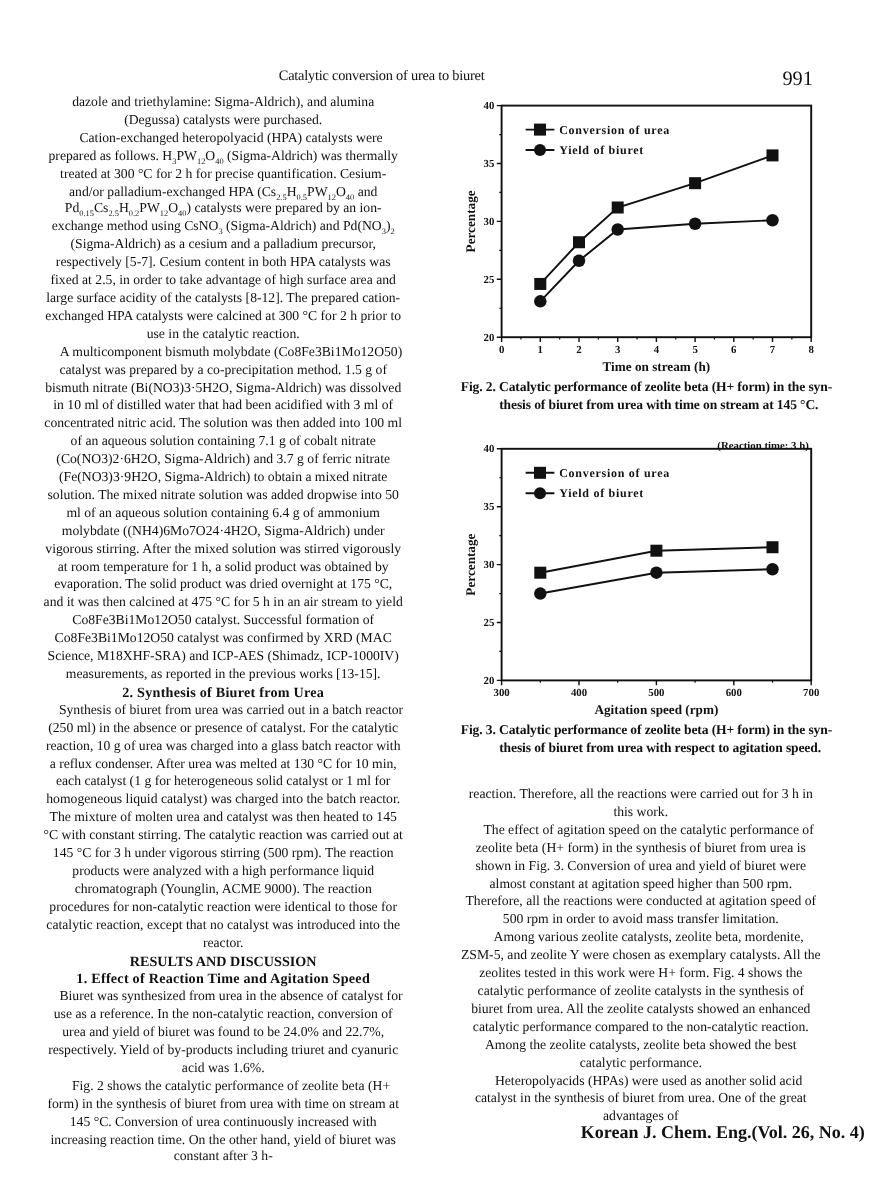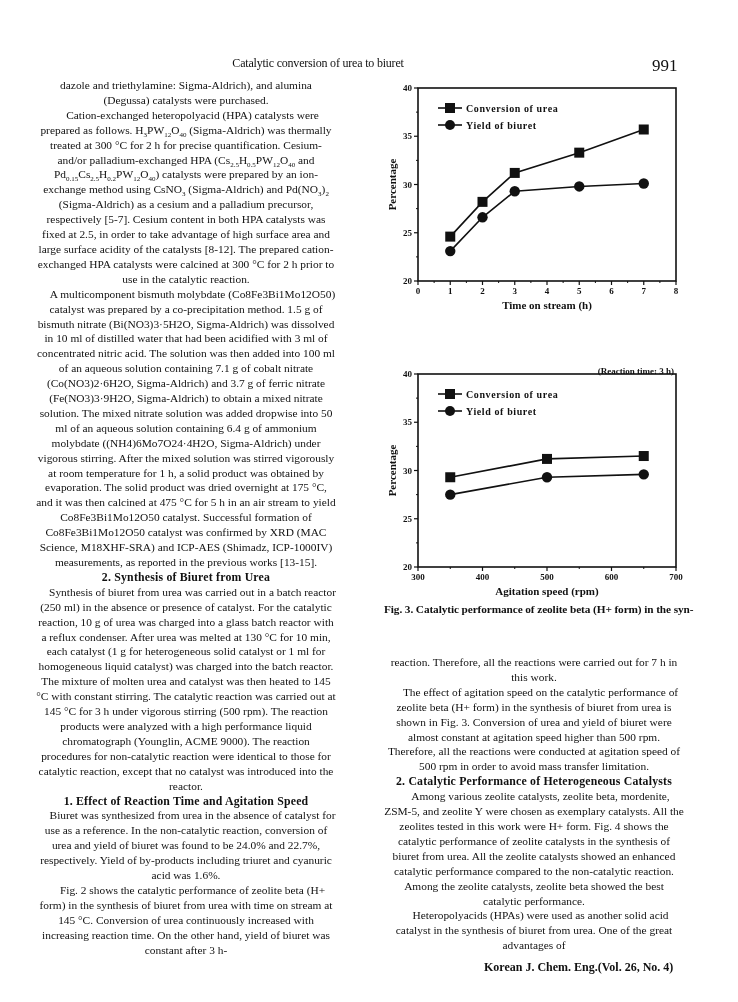--- a/index.html
+++ b/index.html
@@ -14,39 +14,40 @@
   .col p { margin:0;text-align:center; }
   .indent { text-indent:13px; }
   .sec-head { font-weight:bold; font-size:11.8px; text-align:left; margin:0; letter-spacing:0.2px; }
   .results { text-align:center; font-weight:bold; font-size:11.8px; margin:15px 0 16px 0; }
   sub, sup { font-size:7px; line-height:0; }
   .fig { position:absolute; left:384px; width:310px; }
   .fig svg { display:block; }
   .caption { font-family:"Liberation Serif", serif; font-weight:bold; font-size:11.3px;
              line-height:15px; padding-left:0; margin-top:2px; letter-spacing:-0.1px; }
   .caption .indent2 { display:block; padding-left:32px; }
-  .footer { position:absolute; left:484px; top:936px; font-weight:bold; font-size:12px;margin-top:24px; }
+  .footer { position:absolute; left:484px; top:936px; font-weight:bold; font-size:15px; }
   .axis-text { font-family:"Liberation Serif", serif; font-weight:bold; font-size:9px; fill:#111; }
   .axis-label { font-family:"Liberation Serif", serif; font-weight:bold; font-size:11px; fill:#111; }
   .legend-text { font-family:"Liberation Serif", serif; font-weight:bold; font-size:10px; fill:#111; letter-spacing:0.6px; }
 </style>
 </head>
 <body>
 
 <div>
   <div class="header-title">Catalytic conversion of urea to biuret</div>
   <div class="header-page">991</div>
 </div>
 
 <div class="col col-left">
   <p>dazole and triethylamine: Sigma-Aldrich), and alumina (Degussa) catalysts were purchased.</p>
   <p class="indent"><span>Cation-exchanged heteropolyacid (HPA) catalysts were prepared as follows. H</span><sub>3</sub>PW<sub>12</sub>O<sub>40</sub><span> (Sigma-Aldrich) was thermally treated at 300 °C for 2 h for precise quantification. Cesium- and/or palladium-exchanged HPA (Cs</span><sub>2.5</sub>H<sub>0.5</sub>PW<sub>12</sub>O<sub>40</sub><span> and Pd</span><sub>0.15</sub>Cs<sub>2.5</sub>H<sub>0.2</sub>PW<sub>12</sub>O<sub>40</sub><span>) catalysts were prepared by an ion-exchange method using CsNO</span><sub>3</sub><span> (Sigma-Aldrich) and Pd(NO</span><sub>3</sub>)<sub>2</sub><span> (Sigma-Aldrich) as a cesium and a palladium precursor, respectively [5-7]. Cesium content in both HPA catalysts was fixed at 2.5, in order to take advantage of high surface area and large surface acidity of the catalysts [8-12]. The prepared cation-exchanged HPA catalysts were calcined at 300 °C for 2 h prior to use in the catalytic reaction.</span></p>
   <p class="indent">A multicomponent bismuth molybdate (Co8Fe3Bi1Mo12O50) catalyst was prepared by a co-precipitation method. 1.5 g of bismuth nitrate (Bi(NO3)3·5H2O, Sigma-Aldrich) was dissolved in 10 ml of distilled water that had been acidified with 3 ml of concentrated nitric acid. The solution was then added into 100 ml of an aqueous solution containing 7.1 g of cobalt nitrate (Co(NO3)2·6H2O, Sigma-Aldrich) and 3.7 g of ferric nitrate (Fe(NO3)3·9H2O, Sigma-Aldrich) to obtain a mixed nitrate solution. The mixed nitrate solution was added dropwise into 50 ml of an aqueous solution containing 6.4 g of ammonium molybdate ((NH4)6Mo7O24·4H2O, Sigma-Aldrich) under vigorous stirring. After the mixed solution was stirred vigorously at room temperature for 1 h, a solid product was obtained by evaporation. The solid product was dried overnight at 175 °C, and it was then calcined at 475 °C for 5 h in an air stream to yield Co8Fe3Bi1Mo12O50 catalyst. Successful formation of Co8Fe3Bi1Mo12O50 catalyst was confirmed by XRD (MAC Science, M18XHF-SRA) and ICP-AES (Shimadz, ICP-1000IV) measurements, as reported in the previous works [13-15].</p>
   <p class="sec-head">2. Synthesis of Biuret from Urea</p>
   <p class="indent">Synthesis of biuret from urea was carried out in a batch reactor (250 ml) in the absence or presence of catalyst. For the catalytic reaction, 10 g of urea was charged into a glass batch reactor with a reflux condenser. After urea was melted at 130 °C for 10 min, each catalyst (1 g for heterogeneous solid catalyst or 1 ml for homogeneous liquid catalyst) was charged into the batch reactor. The mixture of molten urea and catalyst was then heated to 145 °C with constant stirring. The catalytic reaction was carried out at 145 °C for 3 h under vigorous stirring (500 rpm). The reaction products were analyzed with a high performance liquid chromatograph (Younglin, ACME 9000). The reaction procedures for non-catalytic reaction were identical to those for catalytic reaction, except that no catalyst was introduced into the reactor.</p>
+  <p class="results">RESULTS AND DISCUSSION</p>
   <p class="sec-head">1. Effect of Reaction Time and Agitation Speed</p>
   <p class="indent">Biuret was synthesized from urea in the absence of catalyst for use as a reference. In the non-catalytic reaction, conversion of urea and yield of biuret was found to be 24.0% and 22.7%, respectively. Yield of by-products including triuret and cyanuric acid was 1.6%.</p>
   <p class="indent">Fig. 2 shows the catalytic performance of zeolite beta (H+ form) in the synthesis of biuret from urea with time on stream at 145 °C. Conversion of urea continuously increased with increasing reaction time. On the other hand, yield of biuret was constant after 3 h-</p>
 </div>
 
 <div class="fig" style="top:82px;">
   <svg id="chart0" width="310" height="232">
       <rect x="34" y="6" width="258" height="193" fill="none" stroke="#111" stroke-width="1.6"></rect>
       <line x1="30" y1="199" x2="34" y2="199" stroke="#111" stroke-width="1.2"></line>
       <text x="28" y="202" text-anchor="end" class="axis-text">20</text>
@@ -102,20 +103,24 @@
       <circle cx="130.75" cy="109.255" r="5.2" fill="#111"></circle>
       <circle cx="195.25" cy="104.42999999999999" r="5.2" fill="#111"></circle>
       <circle cx="259.75" cy="101.53499999999998" r="5.2" fill="#111"></circle>
       <line x1="54" y1="26" x2="78" y2="26" stroke="#111" stroke-width="1.6"></line>
       <rect x="61" y="21" width="10" height="10" fill="#111"></rect>
       <text x="82" y="29.5" class="legend-text">Conversion of urea</text>
       <line x1="54" y1="43" x2="78" y2="43" stroke="#111" stroke-width="1.6"></line>
       <circle cx="66" cy="43" r="5" fill="#111"></circle>
       <text x="82" y="46.5" class="legend-text">Yield of biuret</text>
     </svg>
+  <div class="caption">
+    <span>Fig. 2. Catalytic performance of zeolite beta (H+ form) in the syn-</span>
+    <span class="indent2">thesis of biuret from urea with time on stream at 145 °C.</span>
+  </div>
 </div>
 
 <div class="fig" style="top:368px;">
   <svg id="chart1" width="310" height="232">
       <text x="290" y="6" text-anchor="end" class="axis-text" font-size="10">(Reaction time: 3 h)</text>
       <rect x="34" y="6" width="258" height="193" fill="none" stroke="#111" stroke-width="1.6"></rect>
       <line x1="30" y1="199" x2="34" y2="199" stroke="#111" stroke-width="1.2"></line>
       <text x="28" y="202" text-anchor="end" class="axis-text">20</text>
       <line x1="30" y1="150.75" x2="34" y2="150.75" stroke="#111" stroke-width="1.2"></line>
       <text x="28" y="153.75" text-anchor="end" class="axis-text">25</text>
@@ -155,24 +160,24 @@
       <circle cx="259.75" cy="106.35999999999999" r="5.2" fill="#111"></circle>
       <line x1="54" y1="26" x2="78" y2="26" stroke="#111" stroke-width="1.6"></line>
       <rect x="61" y="21" width="10" height="10" fill="#111"></rect>
       <text x="82" y="29.5" class="legend-text">Conversion of urea</text>
       <line x1="54" y1="43" x2="78" y2="43" stroke="#111" stroke-width="1.6"></line>
       <circle cx="66" cy="43" r="5" fill="#111"></circle>
       <text x="82" y="46.5" class="legend-text">Yield of biuret</text>
     </svg>
   <div class="caption">
     <span>Fig. 3. Catalytic performance of zeolite beta (H+ form) in the syn-</span>
+    <span class="indent2">thesis of biuret from urea with respect to agitation speed.</span>
   </div>
 </div>
 
 <div class="col col-right">
-  <p>reaction. Therefore, all the reactions were carried out for 7 h in this work.</p>
+  <p>reaction. Therefore, all the reactions were carried out for 3 h in this work.</p>
   <p class="indent">The effect of agitation speed on the catalytic performance of zeolite beta (H+ form) in the synthesis of biuret from urea is shown in Fig. 3. Conversion of urea and yield of biuret were almost constant at agitation speed higher than 500 rpm. Therefore, all the reactions were conducted at agitation speed of 500 rpm in order to avoid mass transfer limitation.</p>
-  <p class="sec-head">2. Catalytic Performance of Heterogeneous Catalysts</p>
   <p class="indent">Among various zeolite catalysts, zeolite beta, mordenite, ZSM-5, and zeolite Y were chosen as exemplary catalysts. All the zeolites tested in this work were H+ form. Fig. 4 shows the catalytic performance of zeolite catalysts in the synthesis of biuret from urea. All the zeolite catalysts showed an enhanced catalytic performance compared to the non-catalytic reaction. Among the zeolite catalysts, zeolite beta showed the best catalytic performance.</p>
   <p class="indent">Heteropolyacids (HPAs) were used as another solid acid catalyst in the synthesis of biuret from urea. One of the great advantages of</p>
 </div>
 
 <div class="footer">Korean J. Chem. Eng.(Vol. 26, No. 4)</div>
 
 </body></html>

